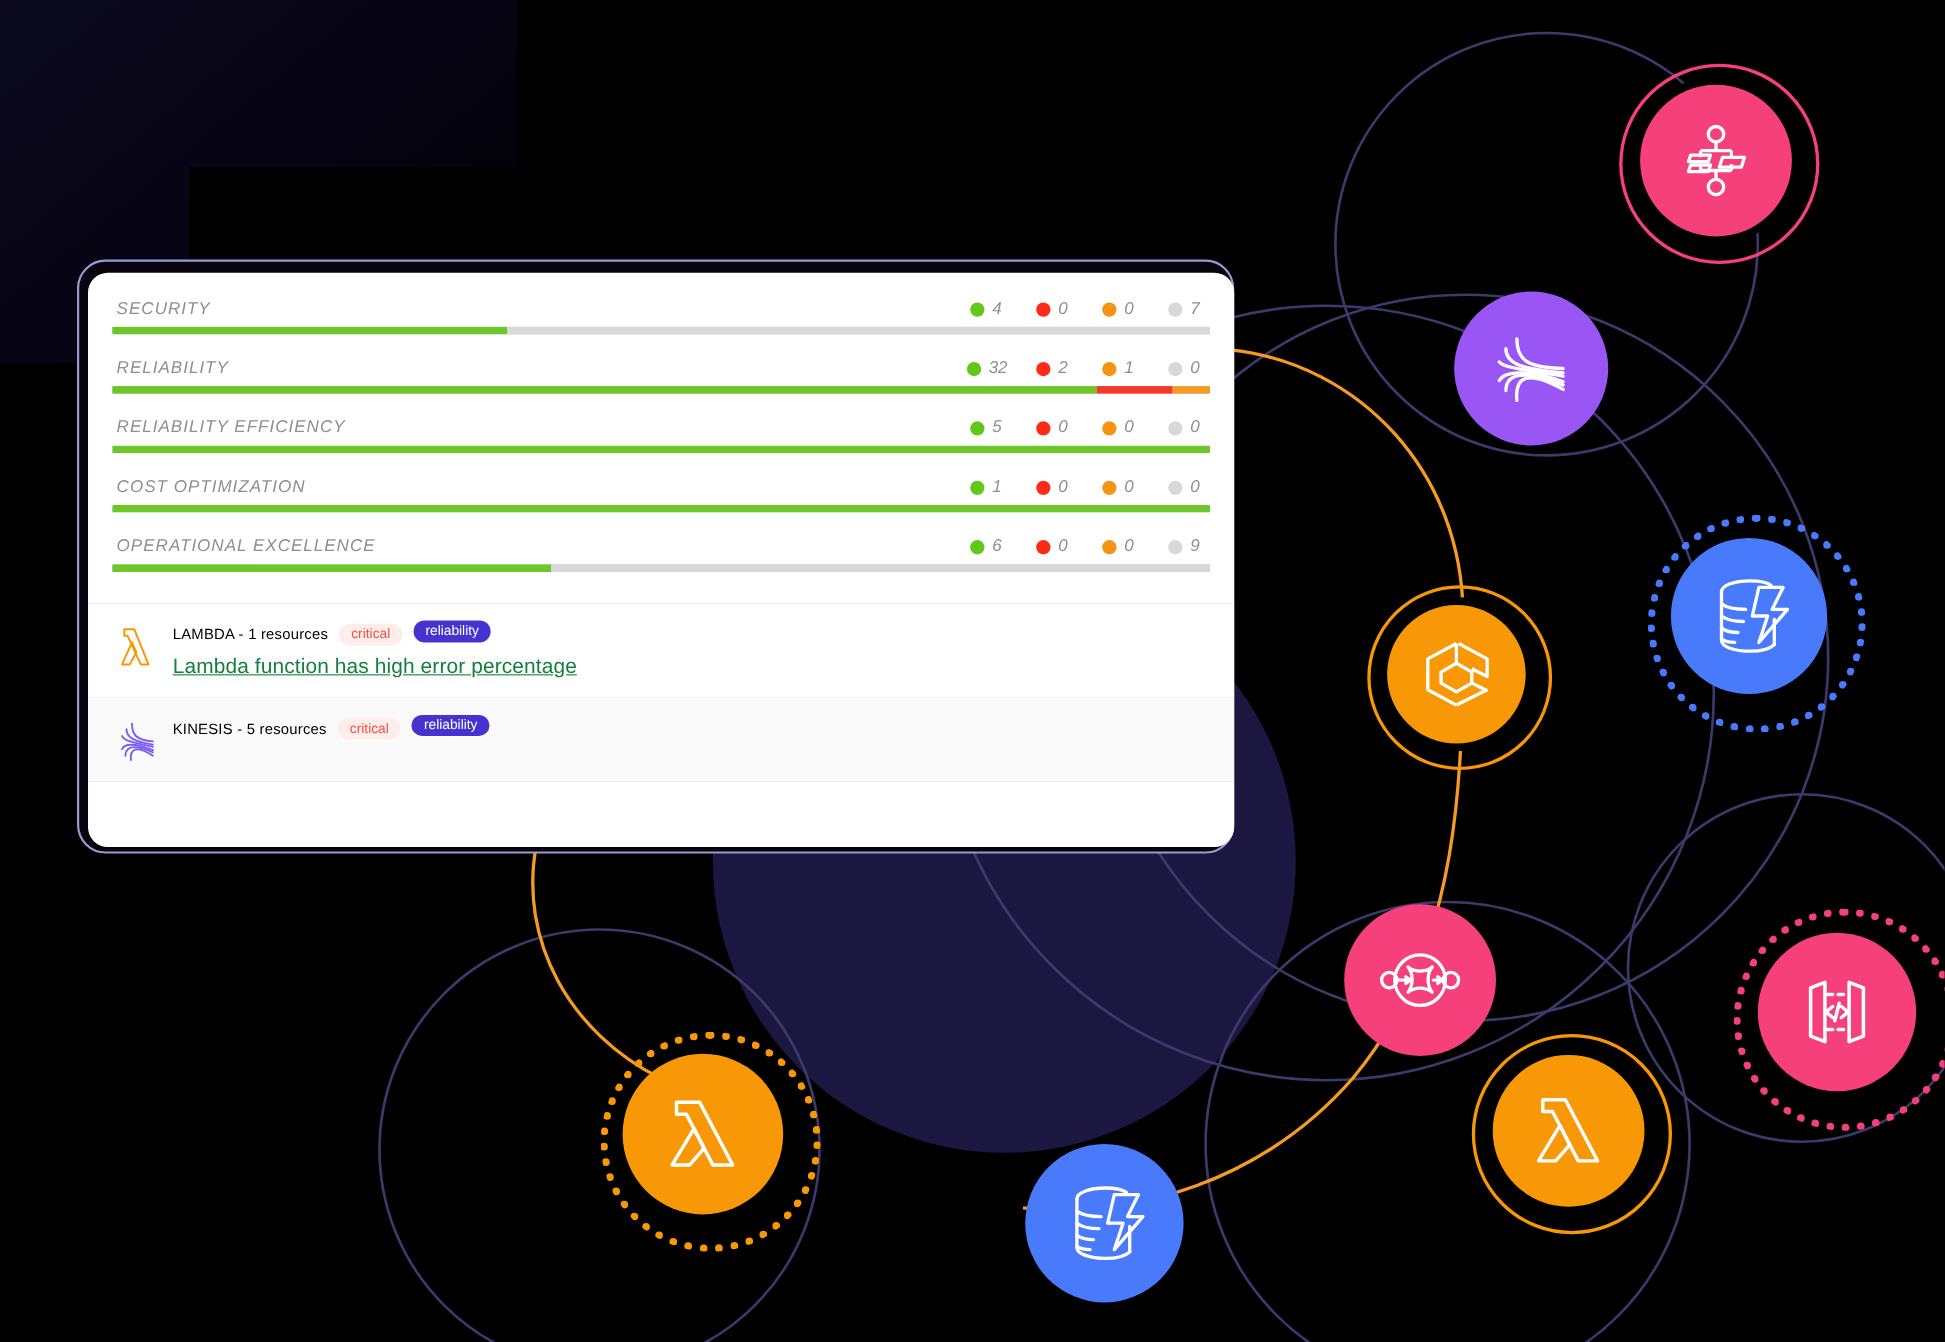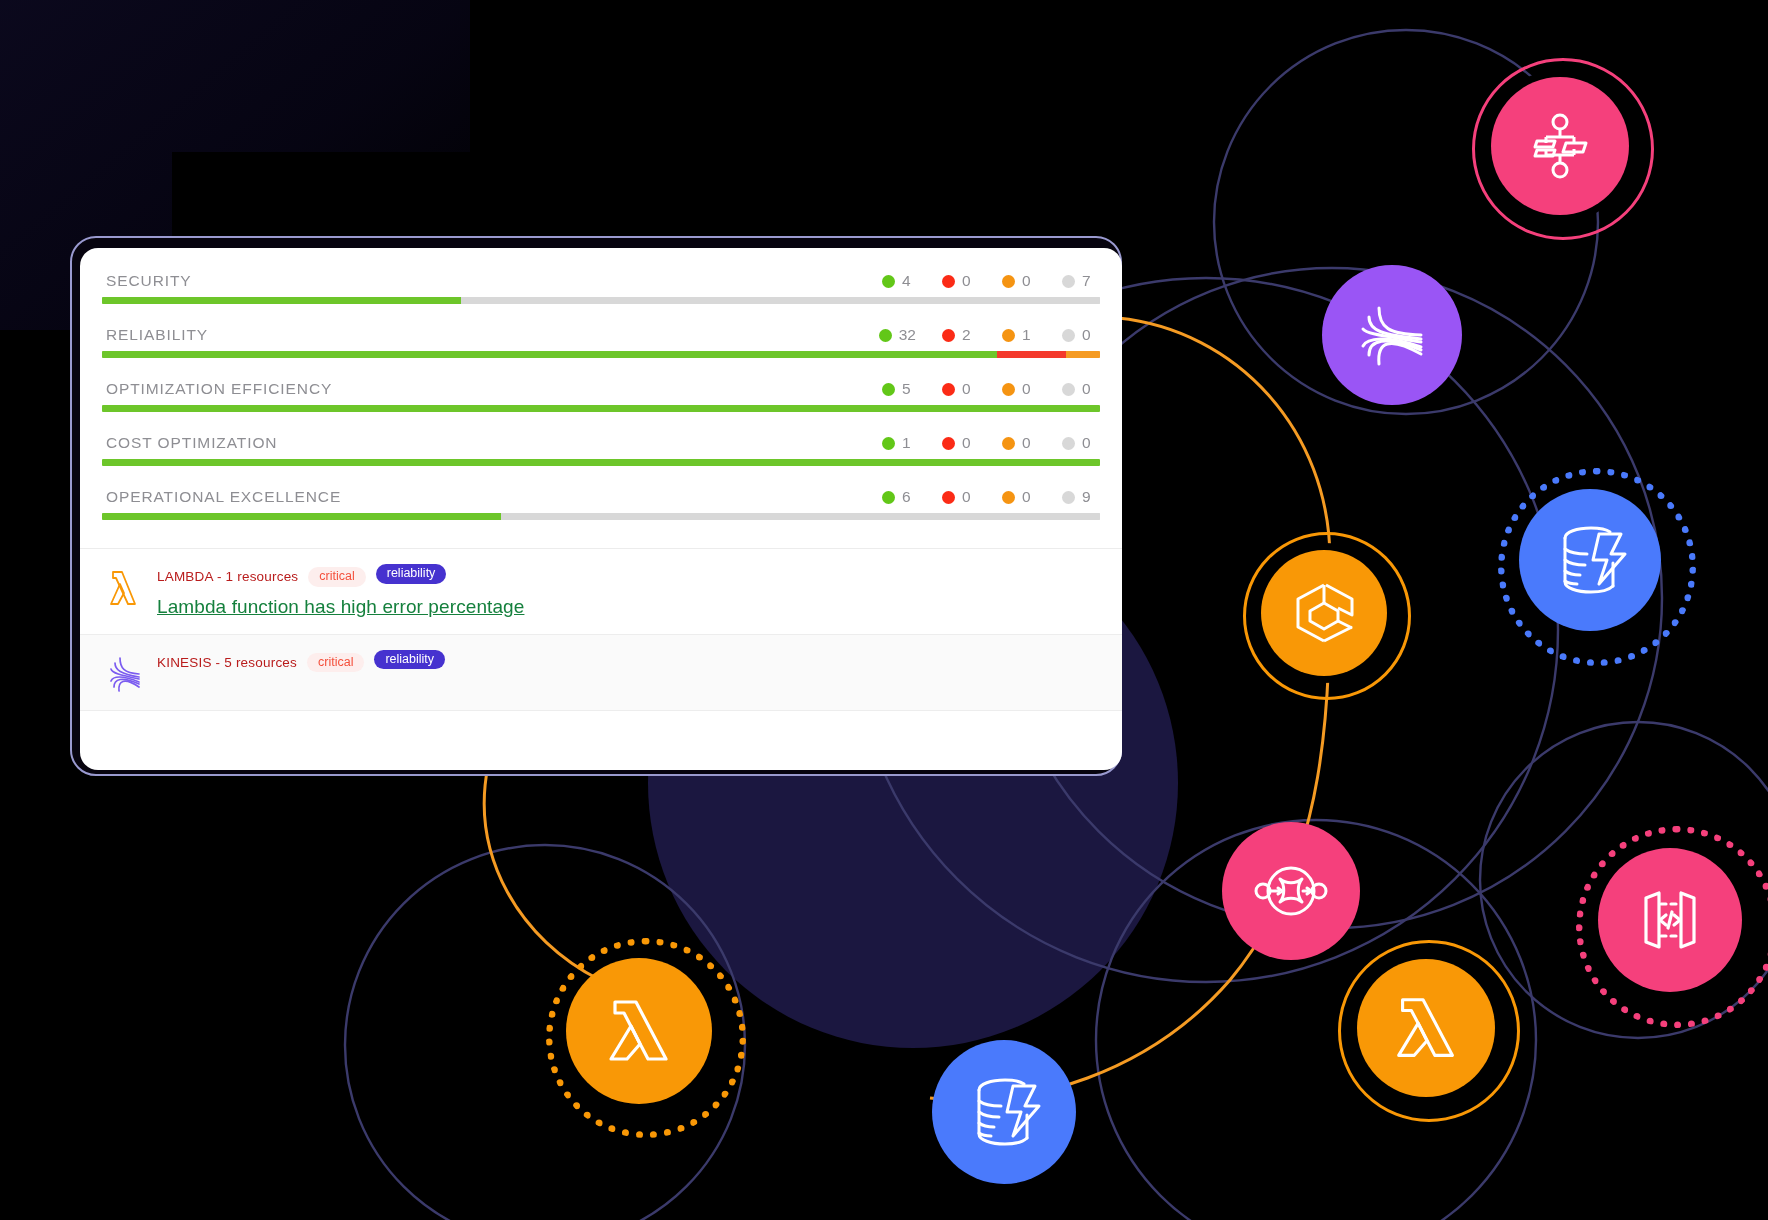--- a/index.html
+++ b/index.html
@@ -88,20 +88,21 @@
     padding: 0 0 6px 0;
     margin-bottom: 16px;
   }
   .pillar:last-child { margin-bottom: 6px; }
 
   .pillar-head {
     display: flex;
     align-items: center;
     justify-content: space-between;
     padding: 0 4px 7px 4px;
+    font-style: italic;
   }
 
   .pillar-name {
     font-size: 15.5px;
     letter-spacing: .9px;
     color: #8e8e93;
     font-weight: 400;
     white-space: nowrap;
   }
 
@@ -168,21 +169,21 @@
   }
   .finding-body { flex: 1 1 auto; min-width: 0; }
   .finding-meta {
     display: flex;
     align-items: center;
     gap: 10px;
     margin-bottom: 6px;
   }
   .finding-source {
     font-size: 13.5px;
-    color: #b91c1c;
+    color: #000000;
     letter-spacing: .2px;
     white-space: nowrap;
   }
   .tag {
     font-size: 12.5px;
     border-radius: 11px;
     padding: 3px 11px 4px 11px;
     line-height: 1;
     white-space: nowrap;
   }
@@ -312,21 +313,21 @@
         </div>
         <div class="bar">
             <div class="seg ok" style="width: 89.7%;"></div>
             <div class="seg critical" style="width: 6.9%;"></div>
             <div class="seg warning" style="width: 3.4%;"></div>
           </div>
       </div>
 
       <div class="pillar">
         <div class="pillar-head">
-          <div class="pillar-name">OPTIMIZATION EFFICIENCY</div>
+          <div class="pillar-name">RELIABILITY EFFICIENCY</div>
           <div class="counts">
             <div class="count">
               <span class="dot ok"></span>
               <span class="count-val">5</span>
             </div>
             <div class="count">
               <span class="dot critical"></span>
               <span class="count-val">0</span>
             </div>
             <div class="count">

